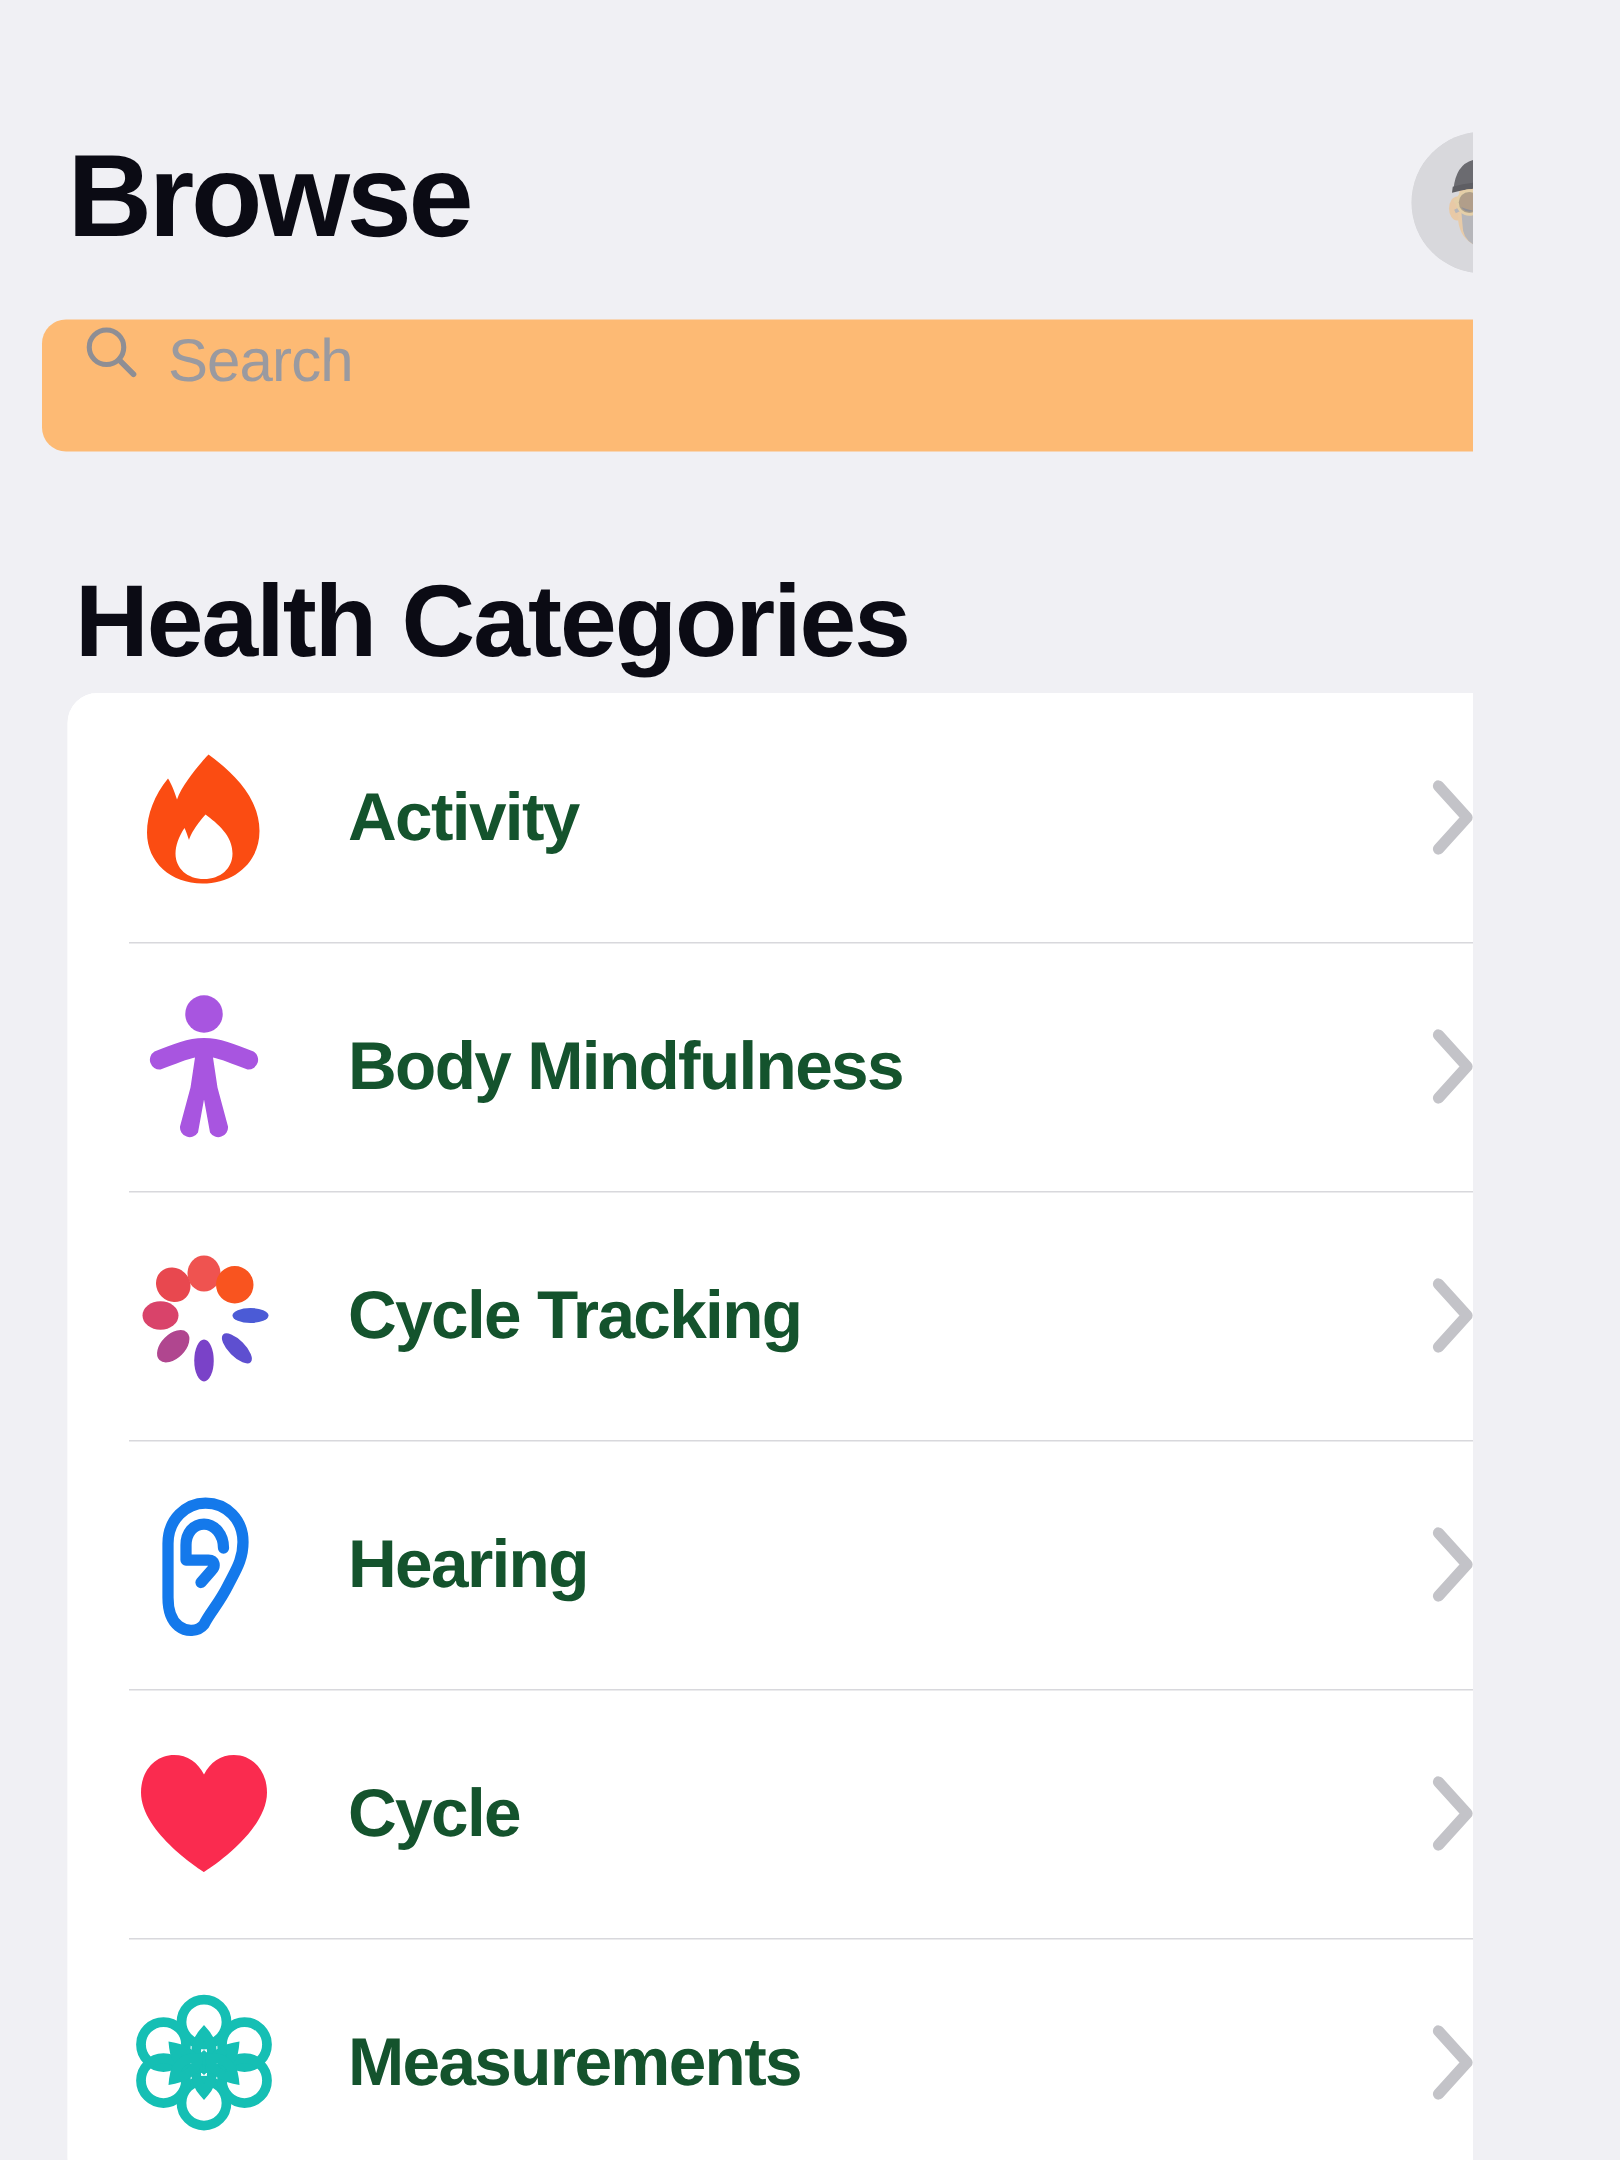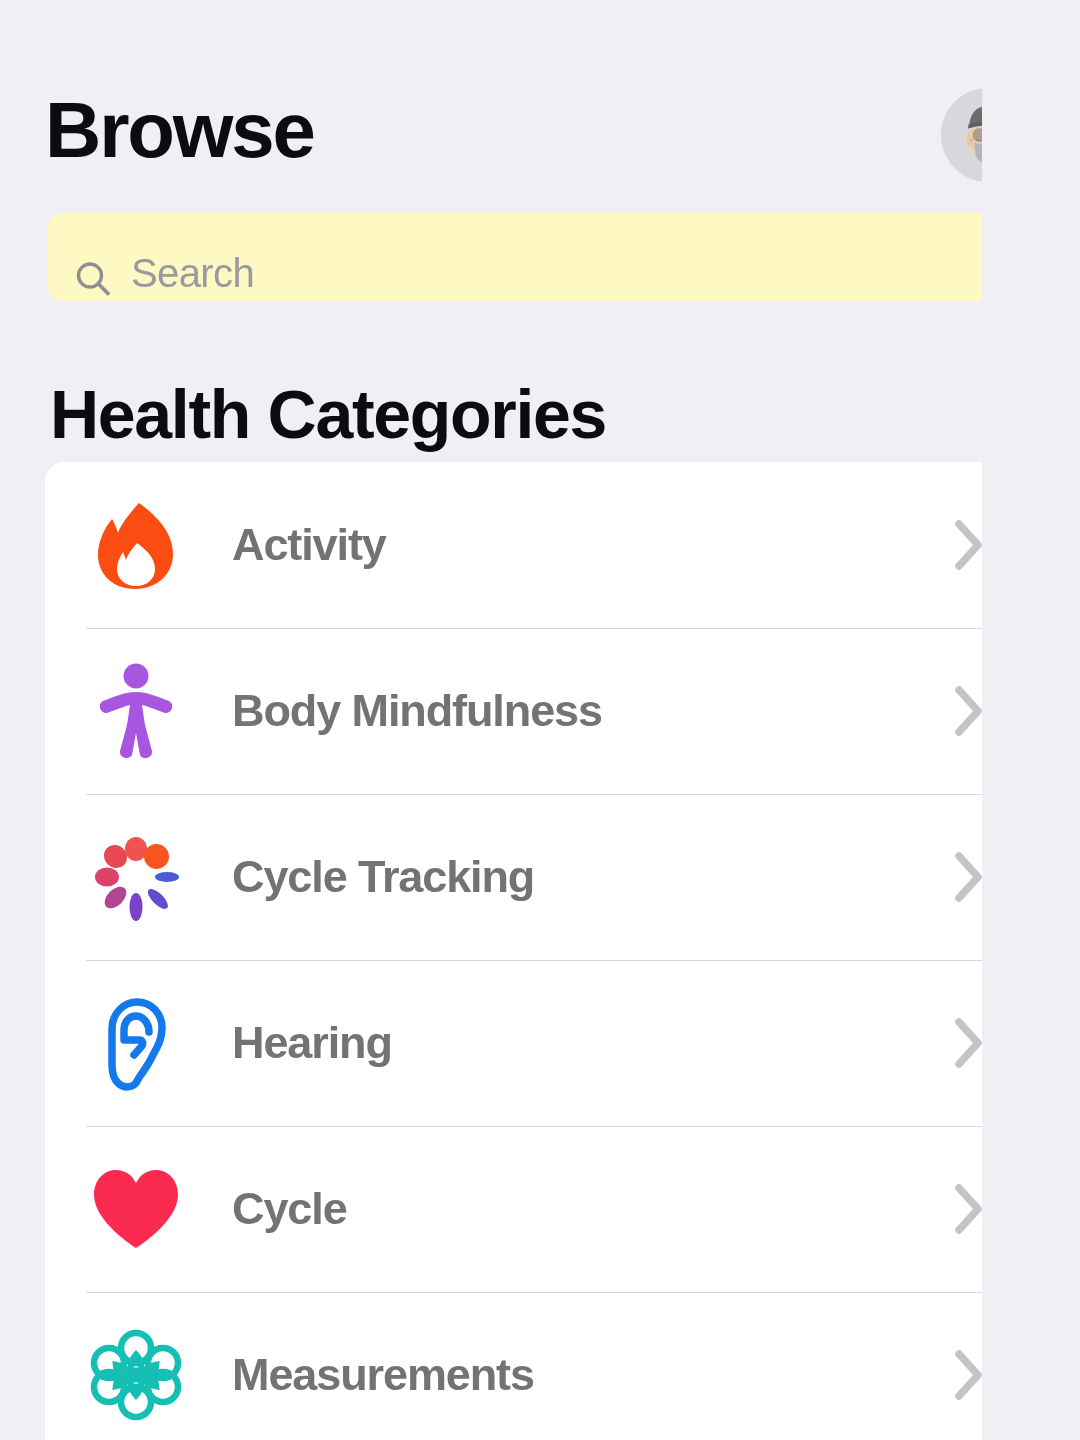--- a/index.html
+++ b/index.html
@@ -53,28 +53,28 @@
     border-radius: 50%;
     background: #d6d6da;
     overflow: hidden;
   }
 
   .avatar svg { display: block; width: 94px; height: 94px; }
 
   
   .search-bar {
     position: absolute;
-    left: 47px;
+    left: 28px;
     top: 213px;
     width: 990px;
     height: 88px;
-    background: #fef9c3;
+    background: #fdba74;
     border-radius: 16px;
     display: flex;
-    align-items: flex-end;
+    align-items: flex-start;
     padding-left: 24px;
   }
 
   .search-icon {
     width: 44px;
     height: 44px;
     flex: 0 0 44px;
     display: block;
   }
 
@@ -145,21 +145,21 @@
   }
   .row-icon svg { display: block; }
 
   .row-label {
     margin-left: 48px;
     flex: 1 1 auto;
     font-size: 45px;
     line-height: 56px;
     font-weight: 700;
     letter-spacing: -1.1px;
-    color: #737373;
+    color: #14532d;
   }
 
   .row-chevron {
     flex: 0 0 58px;
     margin-right: 38px;
     display: flex;
     align-items: center;
     justify-content: center;
   }
   .row-chevron svg { display: block; }

